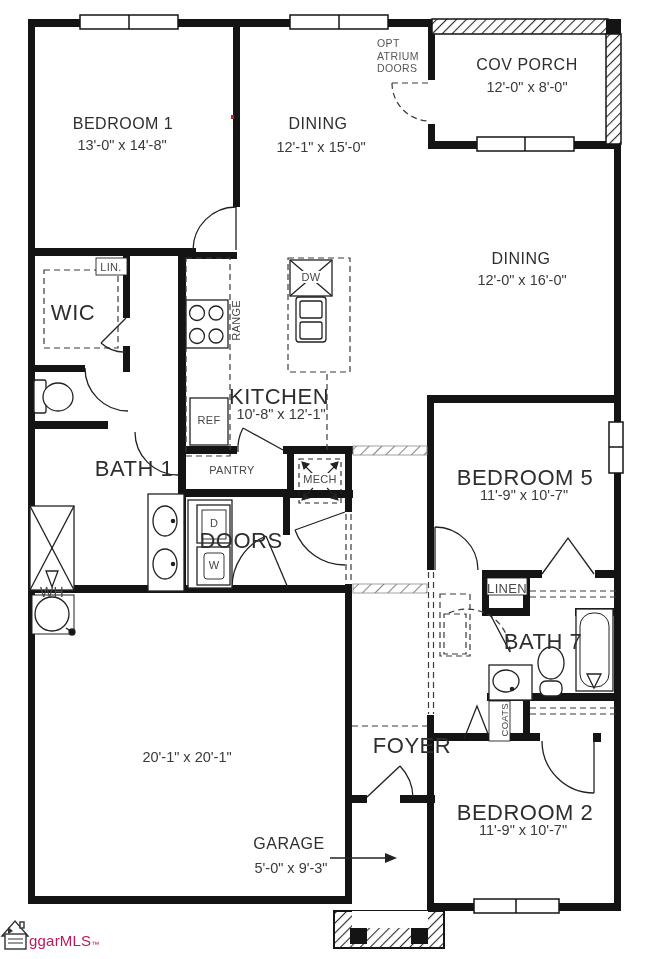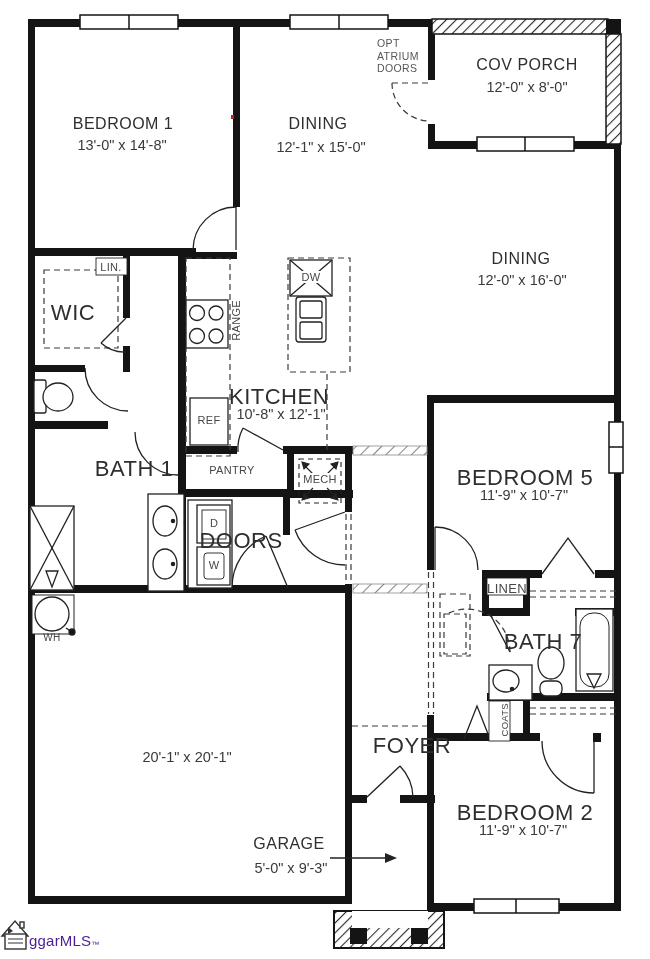--- a/index.html
+++ b/index.html
@@ -13,21 +13,21 @@
   .lbl.md{font-size:22px;}
   .dim{position:absolute;transform:translateX(-50%);white-space:nowrap;
        font-size:14.5px;color:#3a3a3a;}
   .sm{position:absolute;transform:translateX(-50%);white-space:nowrap;
       font-size:11px;color:#474747;letter-spacing:.3px;background:#fff;padding:0 1px;}
   .sm.nobg{background:transparent;}
   .vert{writing-mode:vertical-rl;transform:translateX(-50%) rotate(180deg);
         background:transparent;}
   .opt{position:absolute;font-size:10.5px;line-height:12.5px;color:#555;
        letter-spacing:.4px;}
-  .logo{position:absolute;display:flex;align-items:flex-end;color:#4c1d95;}
+  .logo{position:absolute;display:flex;align-items:flex-end;color:#be185d;}
   .logo-text{font-size:15px;letter-spacing:.2px;}
   .logo-tm{font-size:8px;vertical-align:super;}
 </style>
 </head>
 <body>
 
 <div class="canvas">
 
   <svg class="plan-svg" width="650" height="959" viewBox="0 0 650 959">
     <defs>
@@ -336,21 +336,21 @@
 
   <div class="sm vert" style="left:236px;top:300px">RANGE</div>
   <div class="sm nobg" style="left:209px;top:414px">REF</div>
   <div class="sm" style="left:311px;top:271px">DW</div>
   <div class="sm nobg" style="left:232px;top:464px" style2="">PANTRY</div>
   <div class="sm" style="left:320px;top:473px">MECH</div>
 
   <div class="lbl md" style="left:241px;top:528px">DOORS</div>
   <div class="sm nobg" style="left:214px;top:517px">D</div>
   <div class="sm nobg" style="left:214px;top:559px">W</div>
-  <div class="sm nobg" style="left:52px;top:632px;font-size:10px">WH</div>
+  <div class="sm nobg" style="left:52px;top:584px;font-size:14px">WH</div>
 
   <div class="lbl md" style="left:525px;top:465px">BEDROOM 5</div>
   <div class="dim" style="left:524px;top:487px">11'-9" x 10'-7"</div>
 
   <div class="sm nobg" style="left:507px;top:581px;font-size:13px">LINEN</div>
 
   <div class="lbl md" style="left:543px;top:629px">BATH 7</div>
 
   <div class="sm vert nobg" style="left:504px;top:703px;font-size:9.5px">COATS</div>
 

